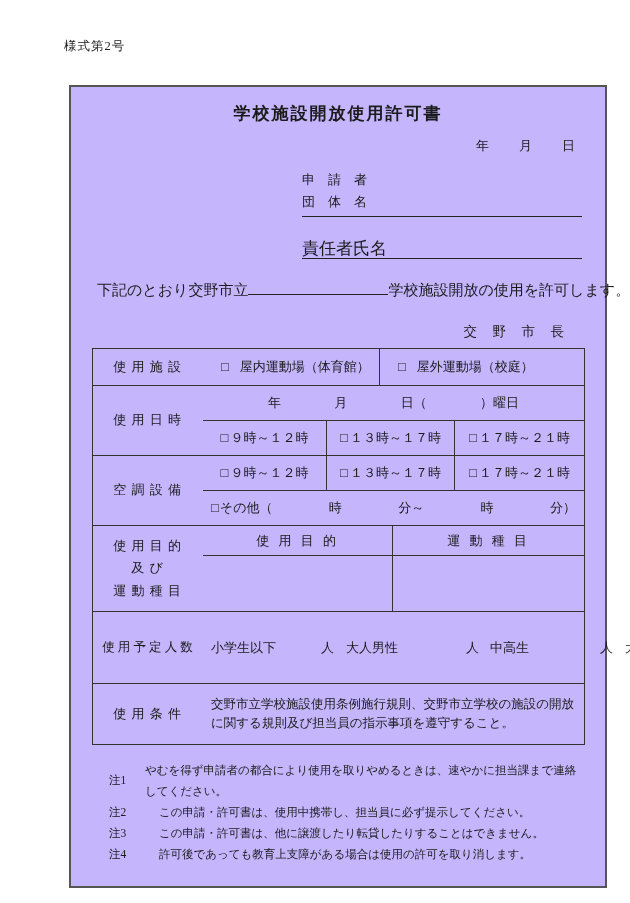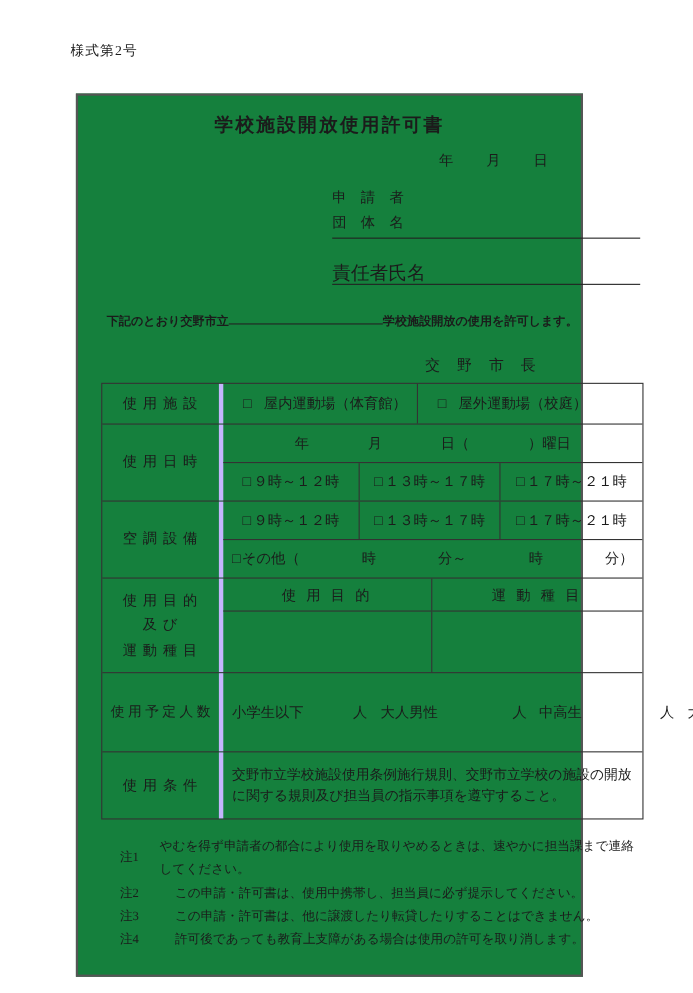--- a/index.html
+++ b/index.html
@@ -5,48 +5,48 @@
   * { box-sizing: border-box; margin: 0; padding: 0; }
   html, body { background: #ffffff; }
   body {
     width: 630px; height: 903px;
     font-family: "Liberation Serif", "DejaVu Serif", serif;
     color: #1b1b1b;
   }
   .page { position: relative; width: 630px; height: 903px; background: #fff; overflow: hidden; }
   .form-number { position: absolute; left: 64px; top: 38px; font-size: 12.5px; letter-spacing: 1px; }
   .sheet {
-    position: absolute; left: 69px; top: 85px; width: 461px; height: 803px;
-    border: 2px solid #555; background: #15803d;
+    position: absolute; left: 69px; top: 85px; width: 538px; height: 803px;
+    border: 2px solid #555; background: #c4b5fd;
   }
   .title {
     position: absolute; top: 15px; left: 0; right: 0;
     text-align: center; font-size: 17px; font-weight: 600; letter-spacing: 2px;
   }
   .date-line { position: absolute; top: 50px; right: 30px; display: flex; gap: 30px; font-size: 13px; }
   .applicant-block { position: absolute; left: 231px; top: 84px; width: 280px; font-size: 13px; }
   .app-line1 { height: 22px; }
   .app-line2 { height: 24px; border-bottom: 1px solid #222; }
   .responsible-block {
     position: absolute; left: 231px; top: 150px; width: 280px; height: 22px;
     border-bottom: 1px solid #222; font-size: 17px;
   }
-  .grant-line { position: absolute; left: 26px; top: 194px; font-size: 11px; white-space: nowrap; font-weight: bold; }
+  .grant-line { position: absolute; left: 26px; top: 194px; font-size: 15px; white-space: nowrap; }
   .fill-line { display: inline-block; width: 140px; height: 14px; border-bottom: 1px solid #222; }
   .mayor-line { position: absolute; top: 236px; right: 40px; font-size: 13.5px; letter-spacing: 1px; }
 
   
   .ftable {
     position: absolute; left: 21px; top: 261px; width: 493px;
     border: 1px solid #333; font-size: 13px;
   }
   .trow { display: flex; }
   .trow + .trow { border-top: 1px solid #333; }
   .tlabel {
-    flex: 0 0 110px; border-right: 4px solid #c4b5fd;
+    flex: 0 0 110px; border-right: 1px solid #c4b5fd;
     display: flex; flex-direction: column; align-items: center; justify-content: center;
     text-align: center; letter-spacing: 1px; line-height: 1.7; white-space: nowrap;
   }
   .tlabel.small { font-size: 12.5px; letter-spacing: 0; }
   .tcontent { flex: 1; min-width: 0; display: flex; flex-direction: column; }
 
   .r1 { height: 36px; }
   .r1 .tcontent { flex-direction: row; }
   .fac-cell { flex: 0 0 177px; border-right: 1px solid #333; display: flex; align-items: center; padding-left: 18px; gap: 11px; white-space: nowrap; }
   .fac-cell.last { flex: 1; border-right: none; }

